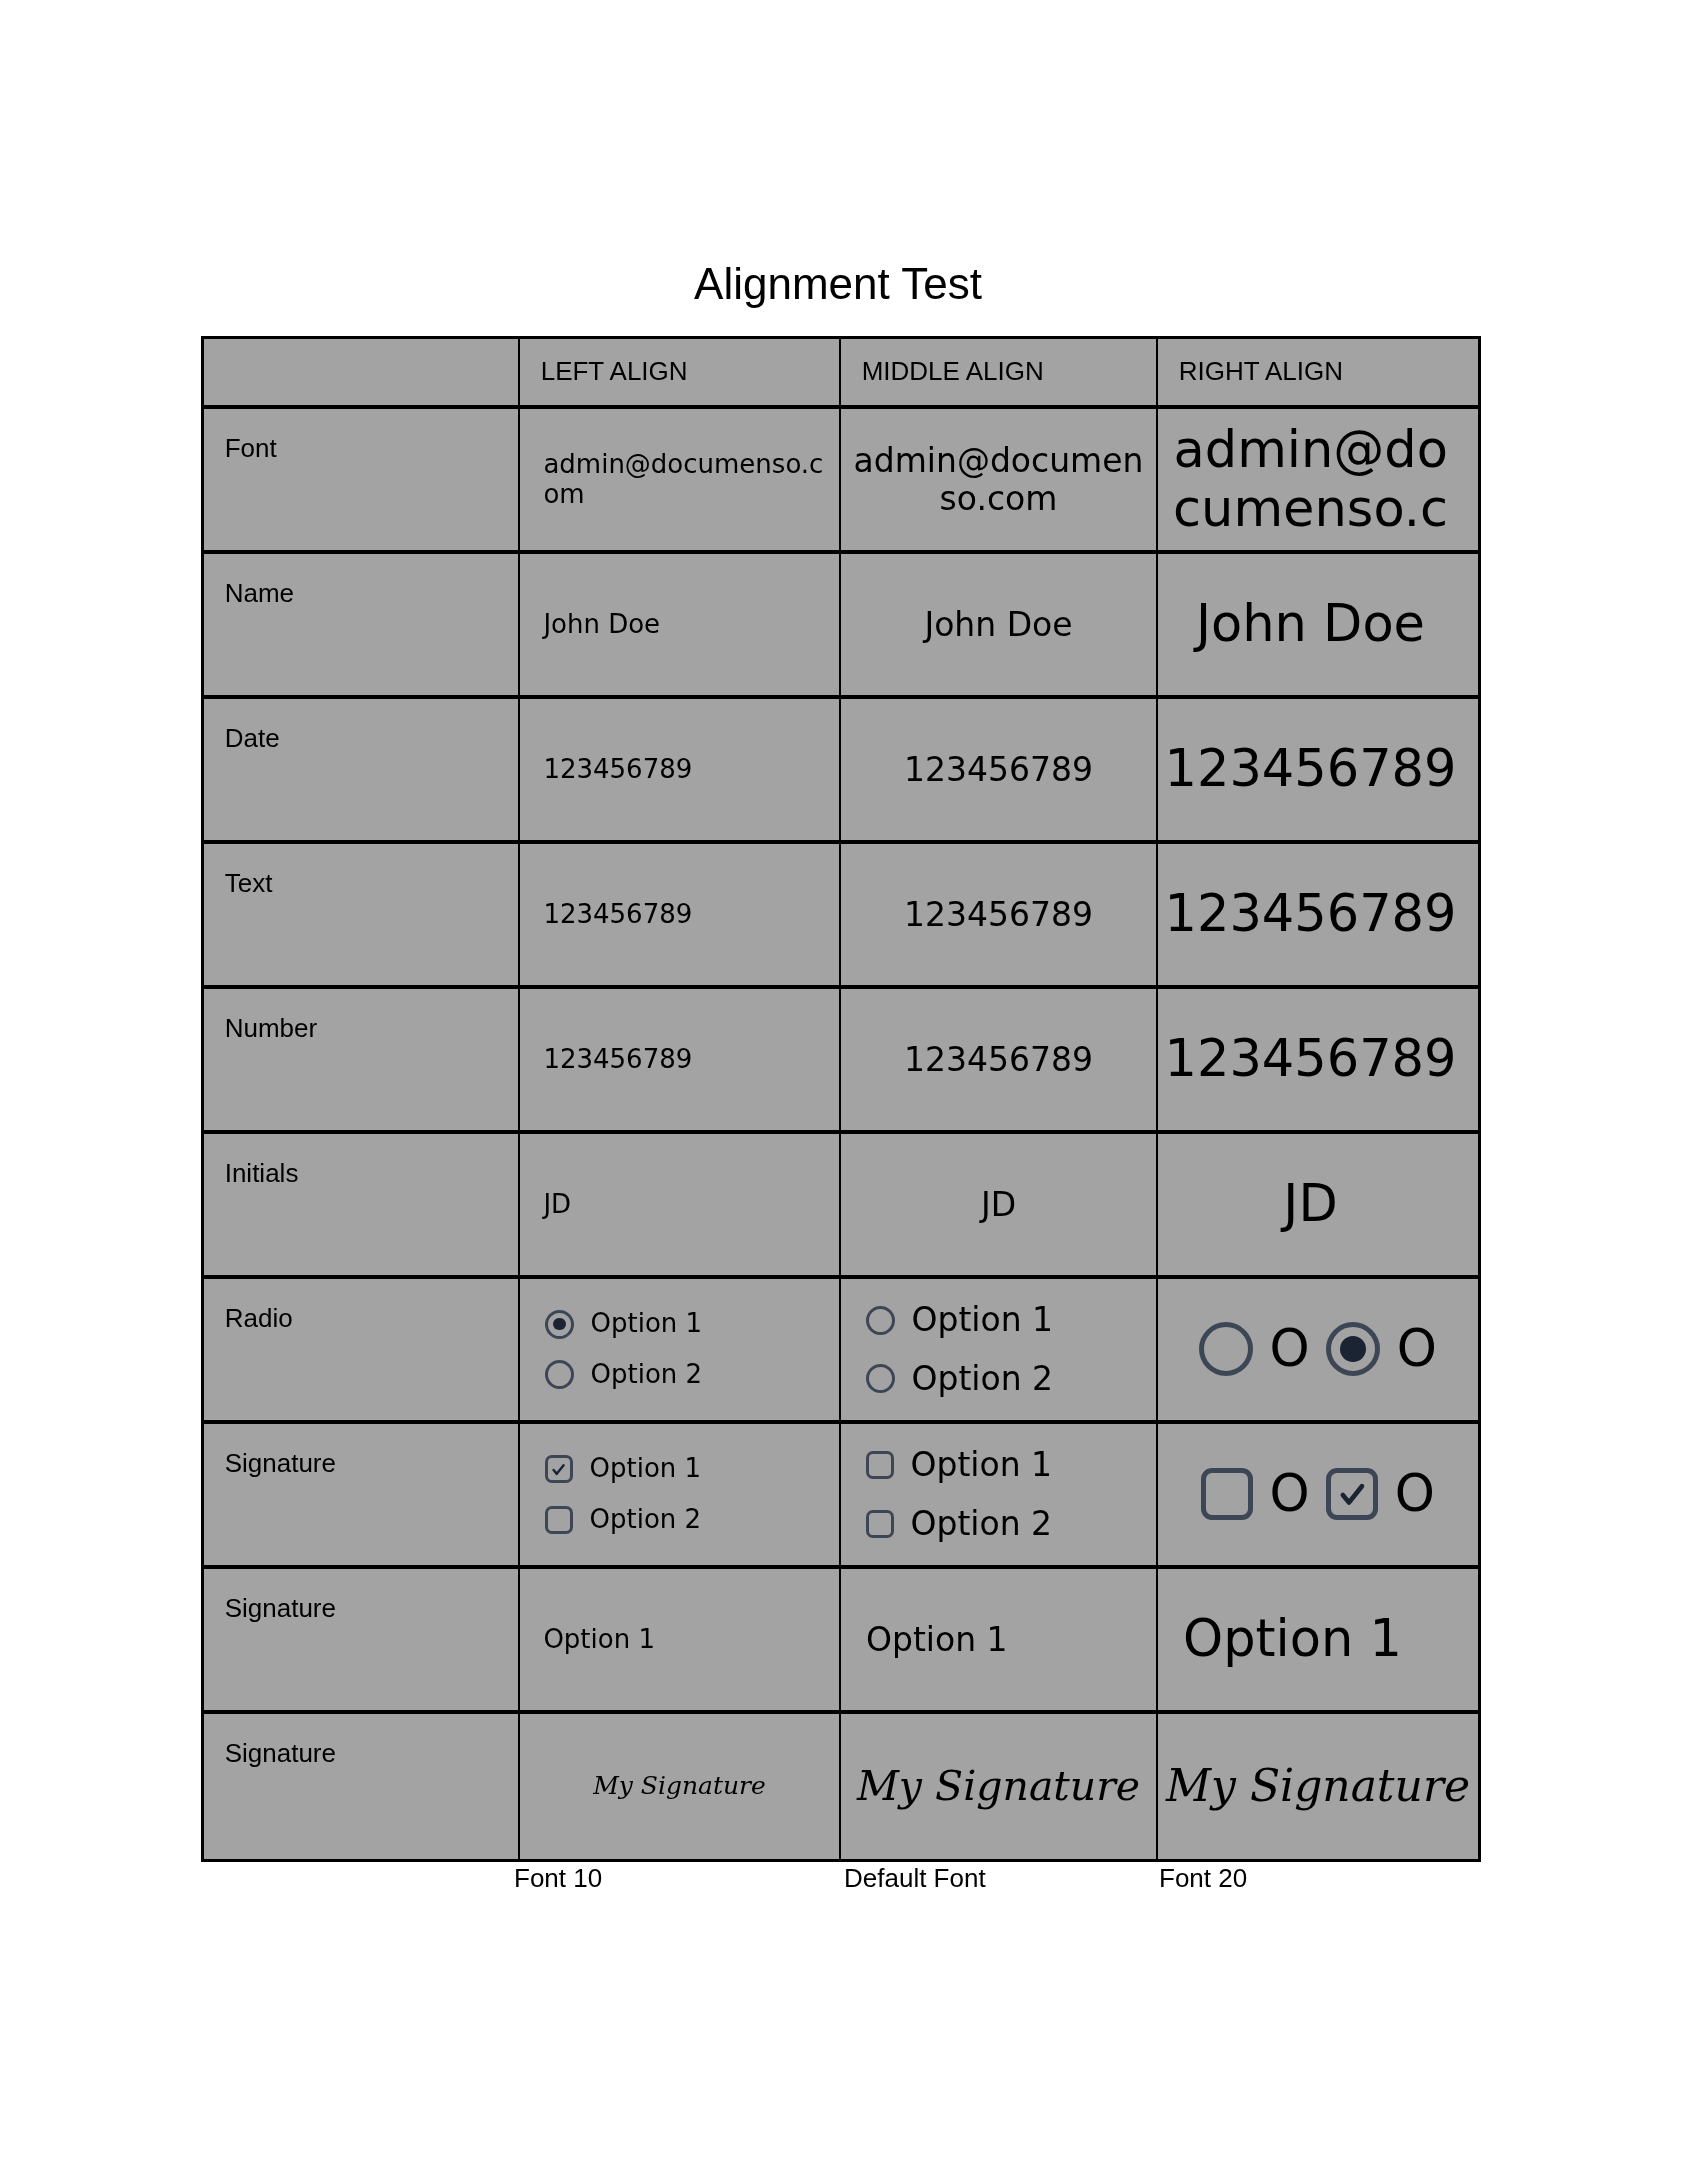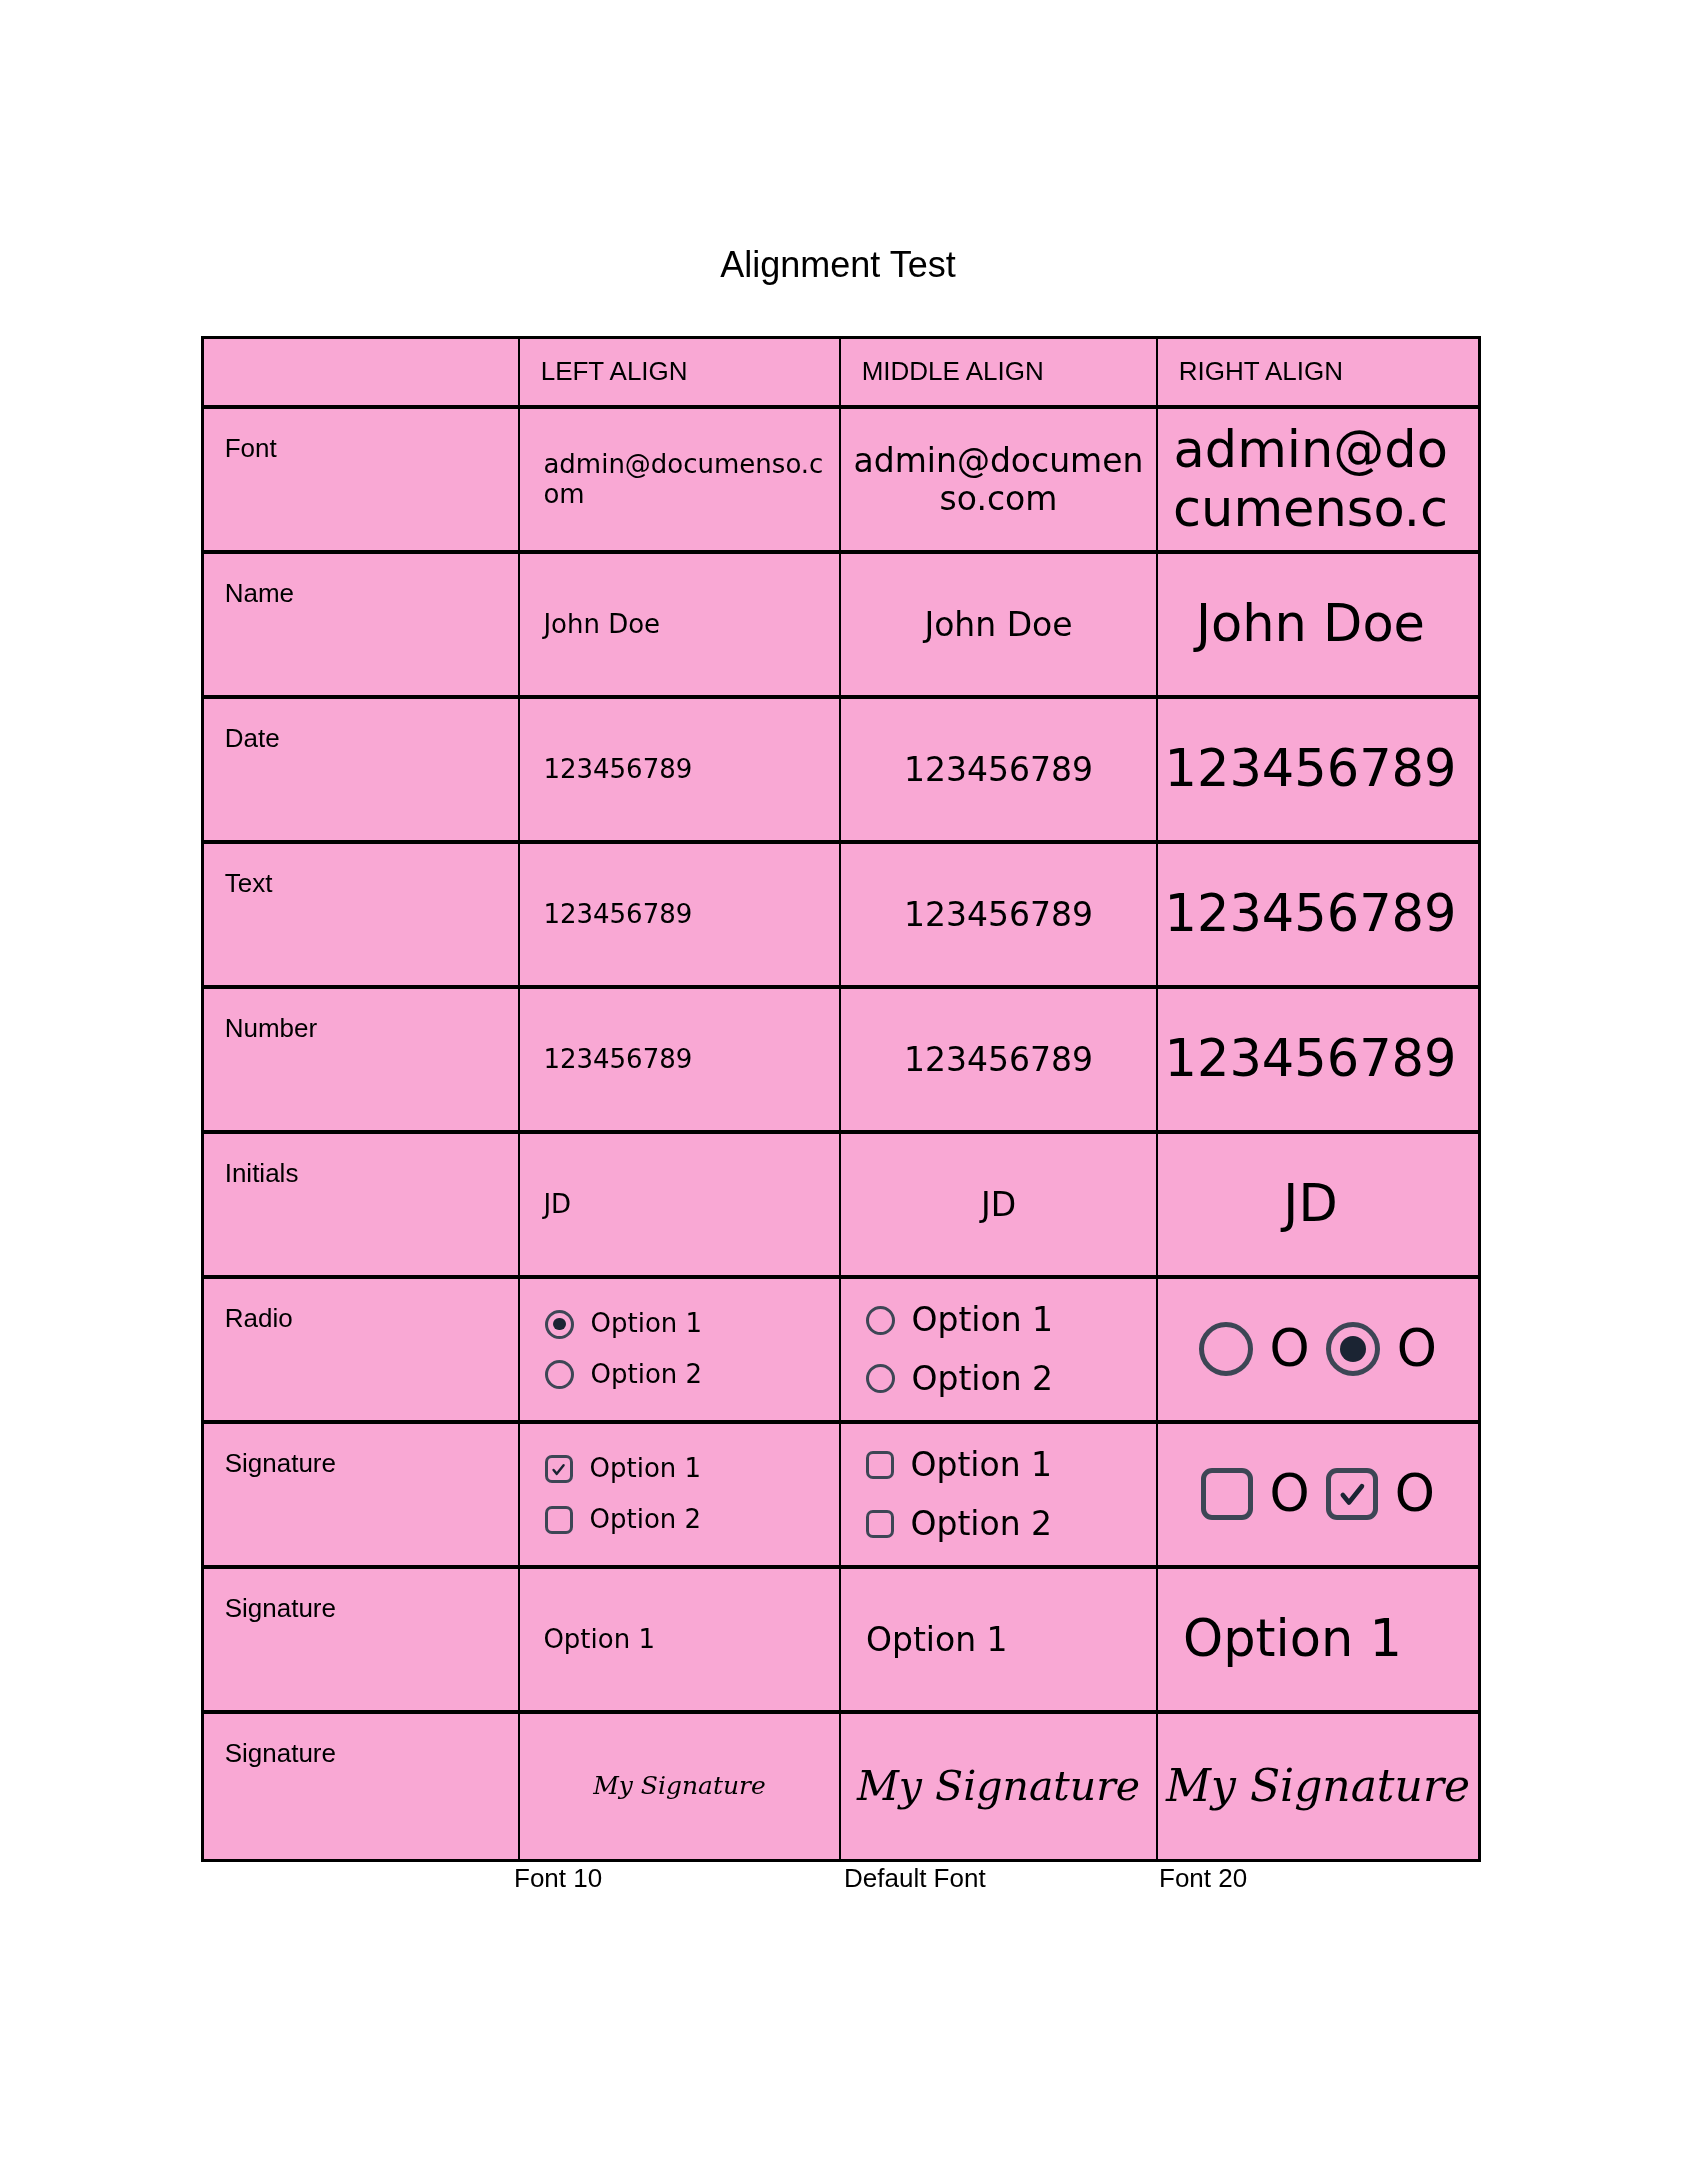--- a/index.html
+++ b/index.html
@@ -11,37 +11,37 @@
     height: 2183px;
     background: #fff;
     font-family: "Liberation Sans", sans-serif;
     color: #000;
     overflow: hidden;
   }
 
   .title {
     position: absolute;
     left: 201px;
-    top: 244px;
+    top: 259px;
     width: 1274px;
     text-align: center;
-    font-size: 36px;
+    font-size: 44px;
     font-weight: 400;
     letter-spacing: 0;
   }
 
   .grid {
     position: absolute;
     left: 201px;
     top: 336px;
     display: grid;
     grid-template-columns: 316px 321px 317px 320px;
     grid-template-rows: 70px repeat(10, 145px);
     border: 3.4px solid #000;
-    background: #f9a8d4;
+    background: #a3a3a3;
   }
 
   .cell {
     border-right: 2.8px solid #000;
     border-bottom: 4.1px solid #000;
     display: flex;
     align-items: center;
     overflow: hidden;
     line-height: 1.15;
   }

